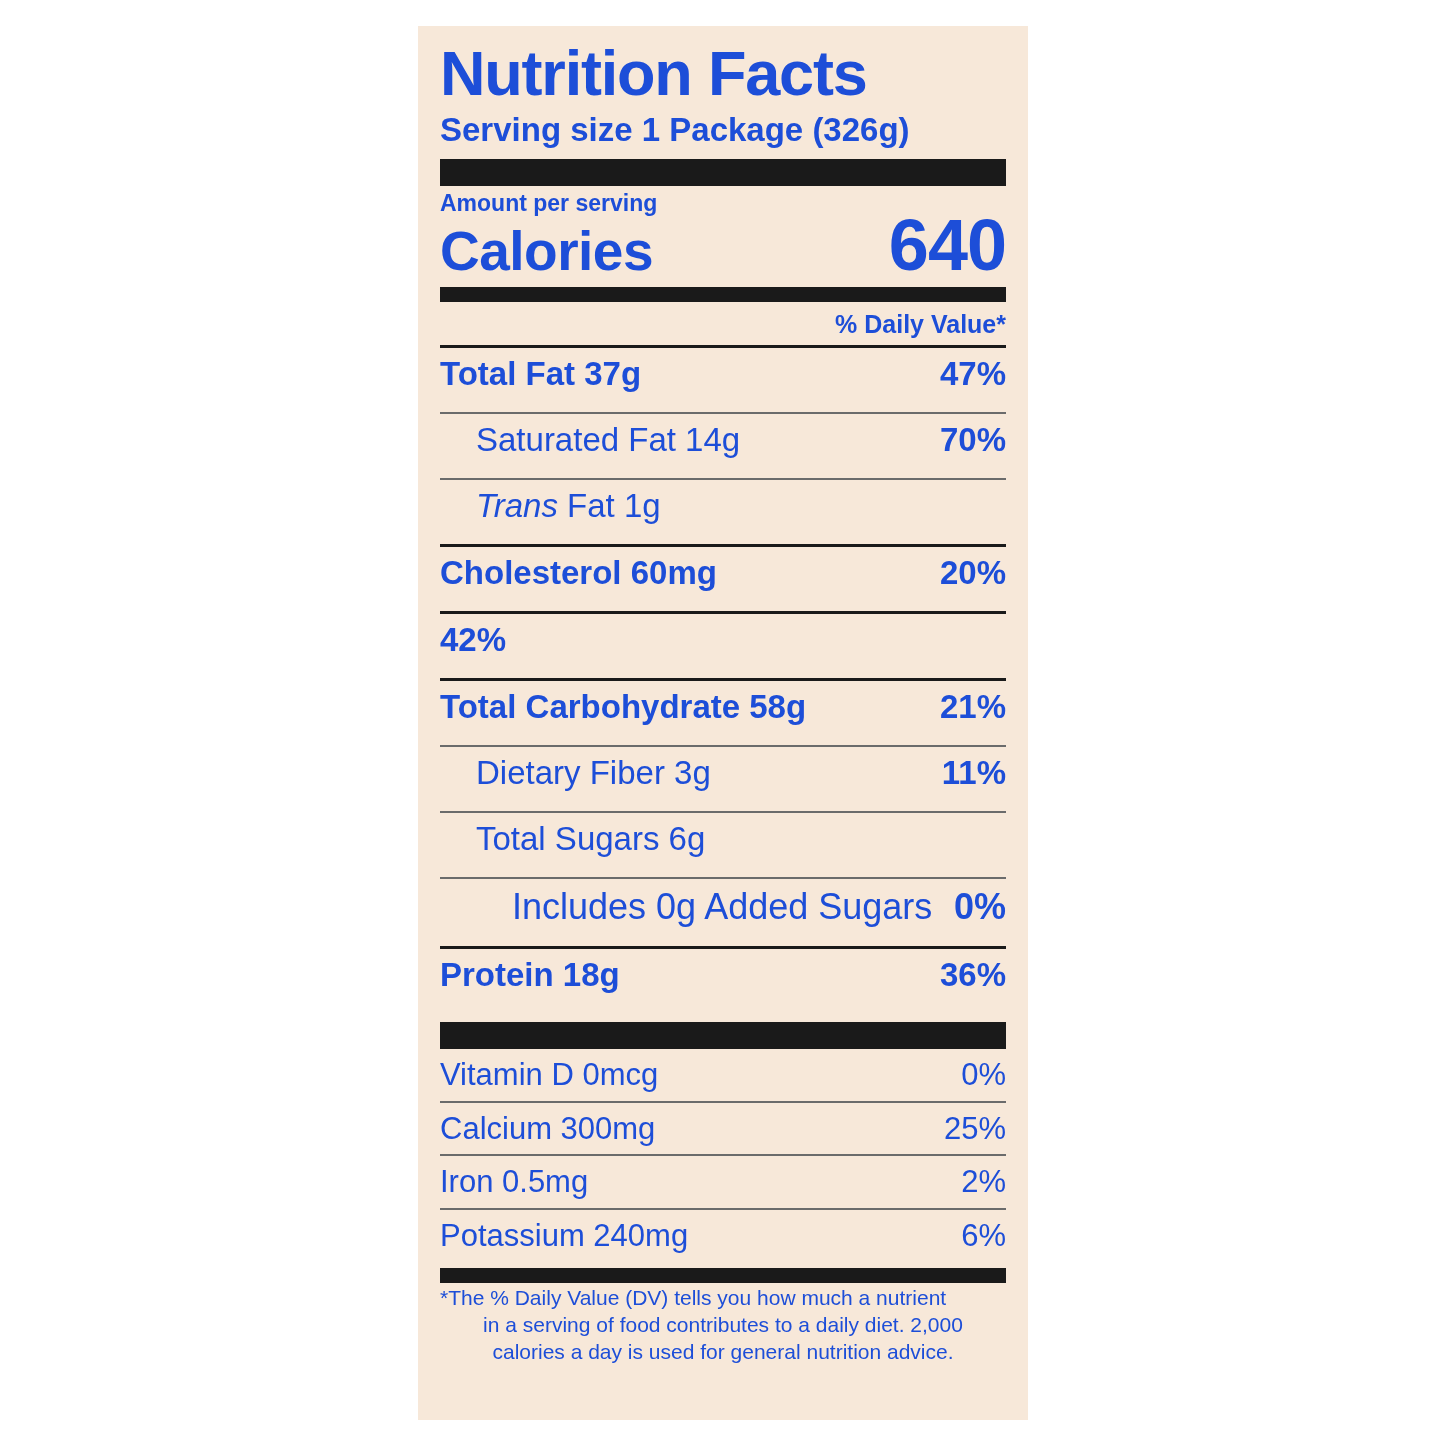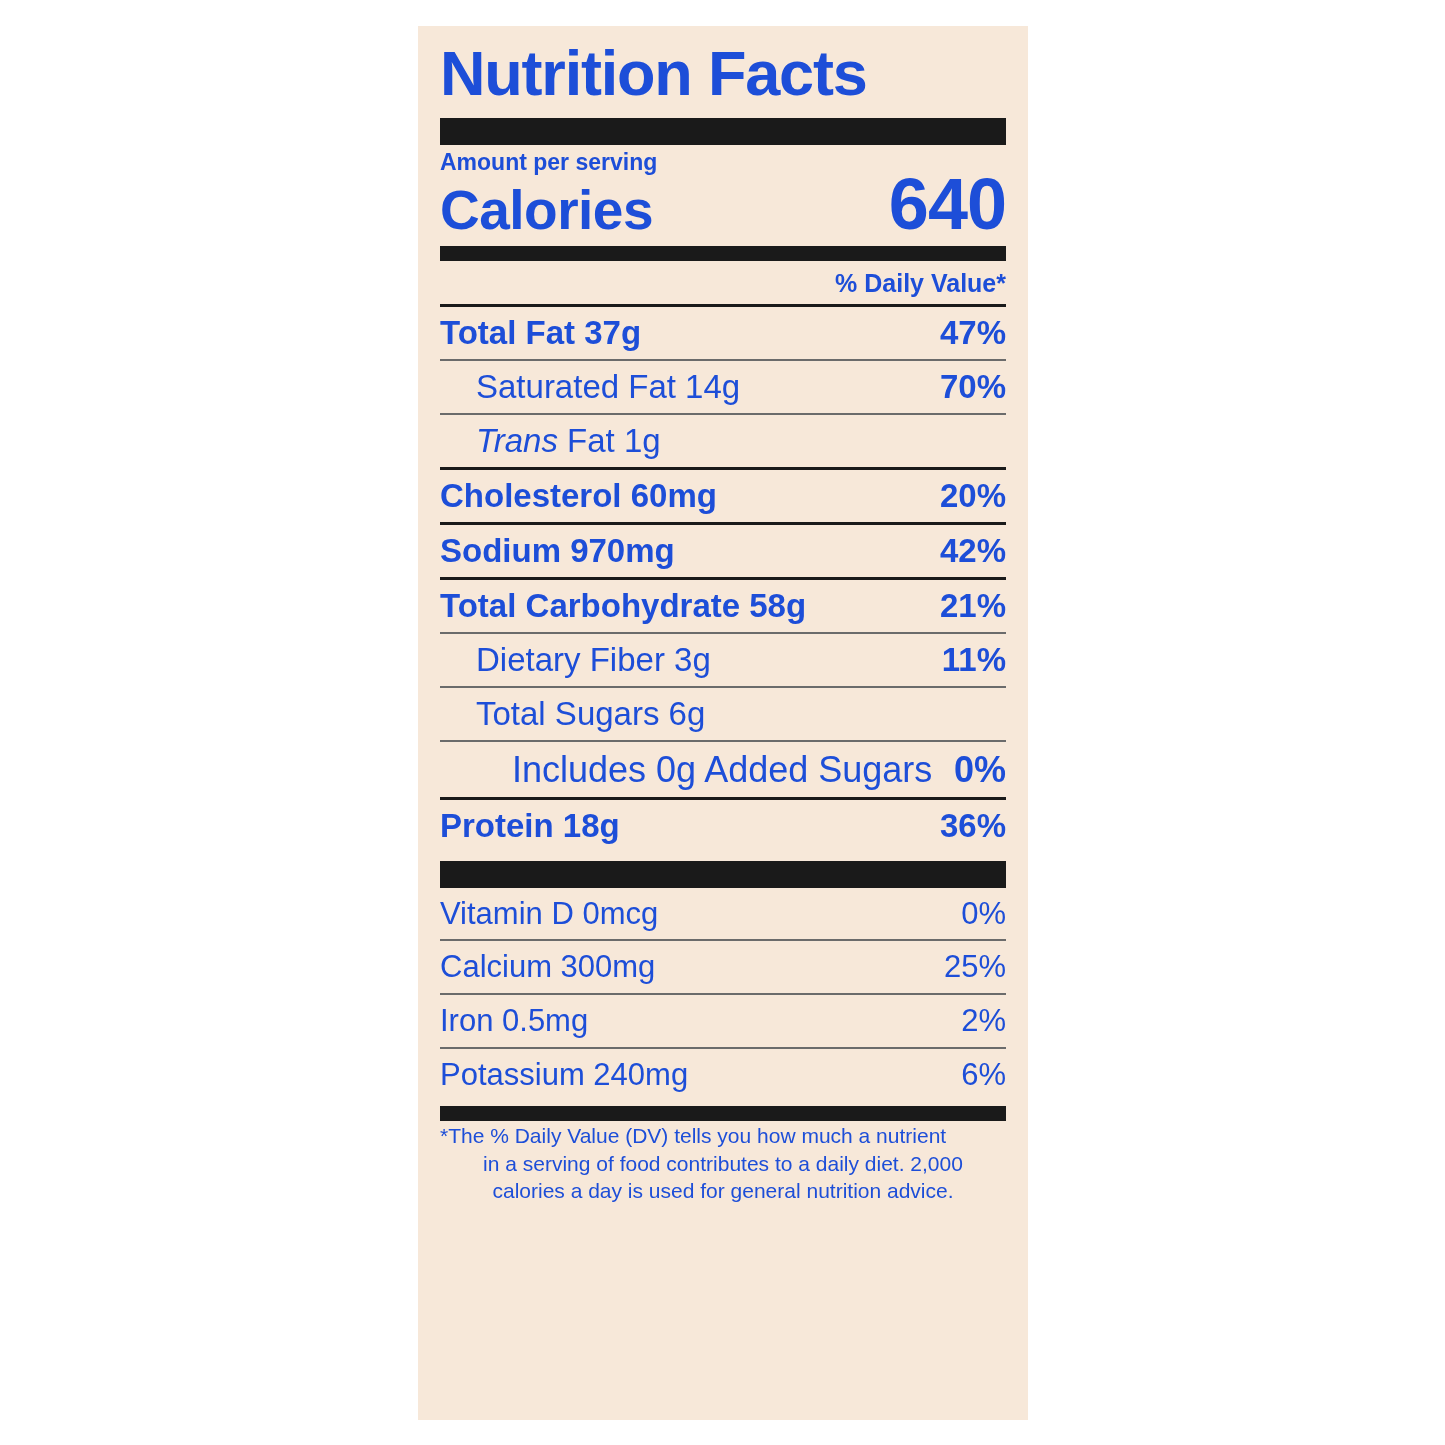--- a/index.html
+++ b/index.html
@@ -96,21 +96,21 @@
     font-size: 25px;
     font-weight: bold;
     padding-top: 8px;
     padding-bottom: 6px;
   }
   .row {
     display: flex;
     justify-content: space-between;
     align-items: baseline;
     border-top: 3px solid #1a1a1a;
-    padding: 7px 0 7px 0;
+    padding: 7px 0 19px 0;
     font-size: 33px;
     line-height: 1.15;
   }
   .row.thin {
     border-top: 2px solid #6b6b6b;
     gap: 9px;
   }
   .row .name { white-space: nowrap; }
   .row .pct { font-weight: bold; white-space: nowrap; }
   .b { font-weight: bold; }
@@ -138,20 +138,21 @@
 </style>
 </head>
 <body>
 
 <div class="page">
   <div class="label">
     <div class="inner">
 
       <div class="title">Nutrition Facts</div>
 
+      <div class="serving-size">Serving size 1 Package (326g)</div>
 
       <div class="bar-thick"></div>
 
       <div class="amount-per">Amount per serving</div>
 
       <div class="cal-row">
         <div class="cal-label">Calories</div>
         <div class="cal-value">640</div>
       </div>
 
@@ -175,21 +176,20 @@
           <div class="name ind1"><span class="i">Trans</span><span> Fat 1g</span></div>
           <div class="pct"></div>
         </div>
 
         <div class="row">
           <div class="name b">Cholesterol 60mg</div>
           <div class="pct">20%</div>
         </div>
 
         <div class="row">
-          <div class="name b">Sodium 970mg</div>
           <div class="pct">42%</div>
         </div>
 
         <div class="row">
           <div class="name b">Total Carbohydrate 58g</div>
           <div class="pct">21%</div>
         </div>
 
         <div class="row thin">
           <div class="name ind1">Dietary Fiber 3g</div>

